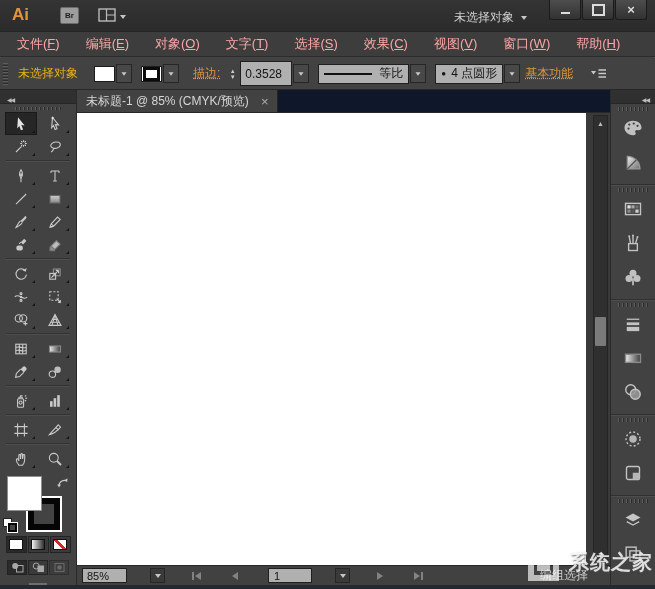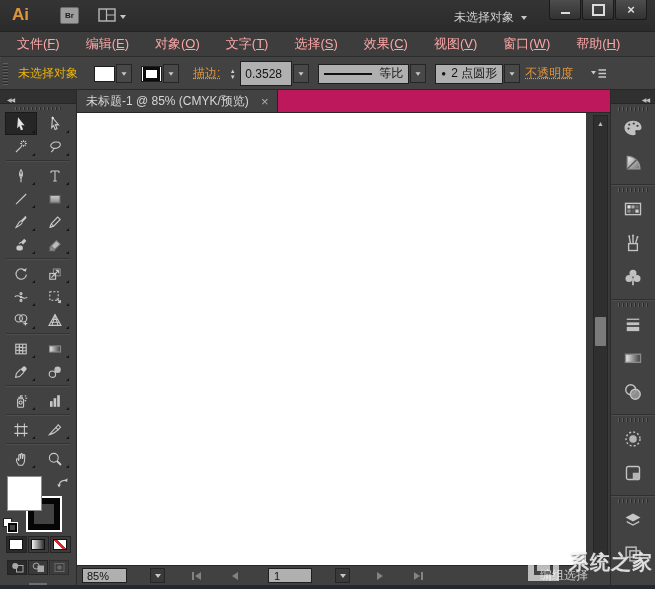--- a/index.html
+++ b/index.html
@@ -76,21 +76,21 @@
   .pb-color{width:12px;height:9px;background:#fff;border:1px solid #111;}
   .pb-grad{width:12px;height:9px;background:linear-gradient(90deg,#f2f2f2,#2e2e2e);border:1px solid #111;}
   .pb-none{width:12px;height:9px;border:1px solid #111;background:linear-gradient(45deg,#fff 42%,#cf2a2a 42%,#cf2a2a 58%,#fff 58%);}
   .mode-row{display:flex;justify-content:center;gap:1px;margin-top:7px;}
   .mode-btn{width:20px;height:15px;background:#3a3a3a;border:1px solid #232323;box-sizing:border-box;display:flex;align-items:center;justify-content:center;}
   .mode-btn.active{background:#2a2a2a;}
   .mode-btn.disabled{opacity:.55;}
   .dock-grip-bottom{width:18px;height:2px;background:#6e6e6e;margin:8px auto 0;}
   
   .center{width:533px;display:flex;flex-direction:column;}
-  .tabbar{height:22px;background:#be185d;border-bottom:1px solid #272727;display:flex;}
+  .tabbar{height:22px;background:#0f172a;border-bottom:1px solid #272727;display:flex;}
   .tab{height:22px;background:#424242;border-right:1px solid #242424;display:flex;align-items:center;padding:0 9px;gap:12px;}
   .tab-title{font-size:12px;color:#d6d6d6;white-space:nowrap;}
   .tab-close{font-size:13px;color:#aeaeae;line-height:1;}
   .viewport{position:relative;flex:1;background:#3a3a3a;}
   .artboard{position:absolute;left:0;top:0;bottom:0;width:509px;background:var(--canvas-white,#ffffff);}
   .vscroll{position:absolute;right:2px;top:2px;bottom:2px;width:15px;background:#2f2f2f;border:1px solid #252525;box-sizing:border-box;}
   .scroll-arrow{position:absolute;left:0;width:13px;height:13px;display:flex;align-items:center;justify-content:center;font-size:7px;color:#b9b9b9;}
   .scroll-arrow.up{top:1px;}
   .scroll-arrow.up::before{content:"▲";}
   .scroll-arrow.down{bottom:1px;}
@@ -191,26 +191,26 @@
       </span>
     <span class="combo">
       <span class="line-preview"></span>
       <span>等比</span>
     </span>
     <span class="dd-btn">
         <span class="caret"></span>
       </span>
     <span class="combo">
       <span class="dot">●</span>
-      <span>2 点圆形</span>
+      <span>4 点圆形</span>
     </span>
     <span class="dd-btn">
         <span class="caret"></span>
       </span>
-    <span class="link">不透明度</span>
+    <span class="link">基本功能</span>
     <span class="panel-menu">
         <svg width="17" height="11" viewBox="0 0 17 11">
           <path d="M1 3 L6 3 L3.5 6.5 Z" fill="#c9c9c9"></path>
           <path d="M8.5 2 H16 M8.5 5.5 H16 M8.5 9 H16" stroke="#c9c9c9" stroke-width="1.3"></path>
         </svg>
       </span>
   </div>
 
   <div class="main">
 

